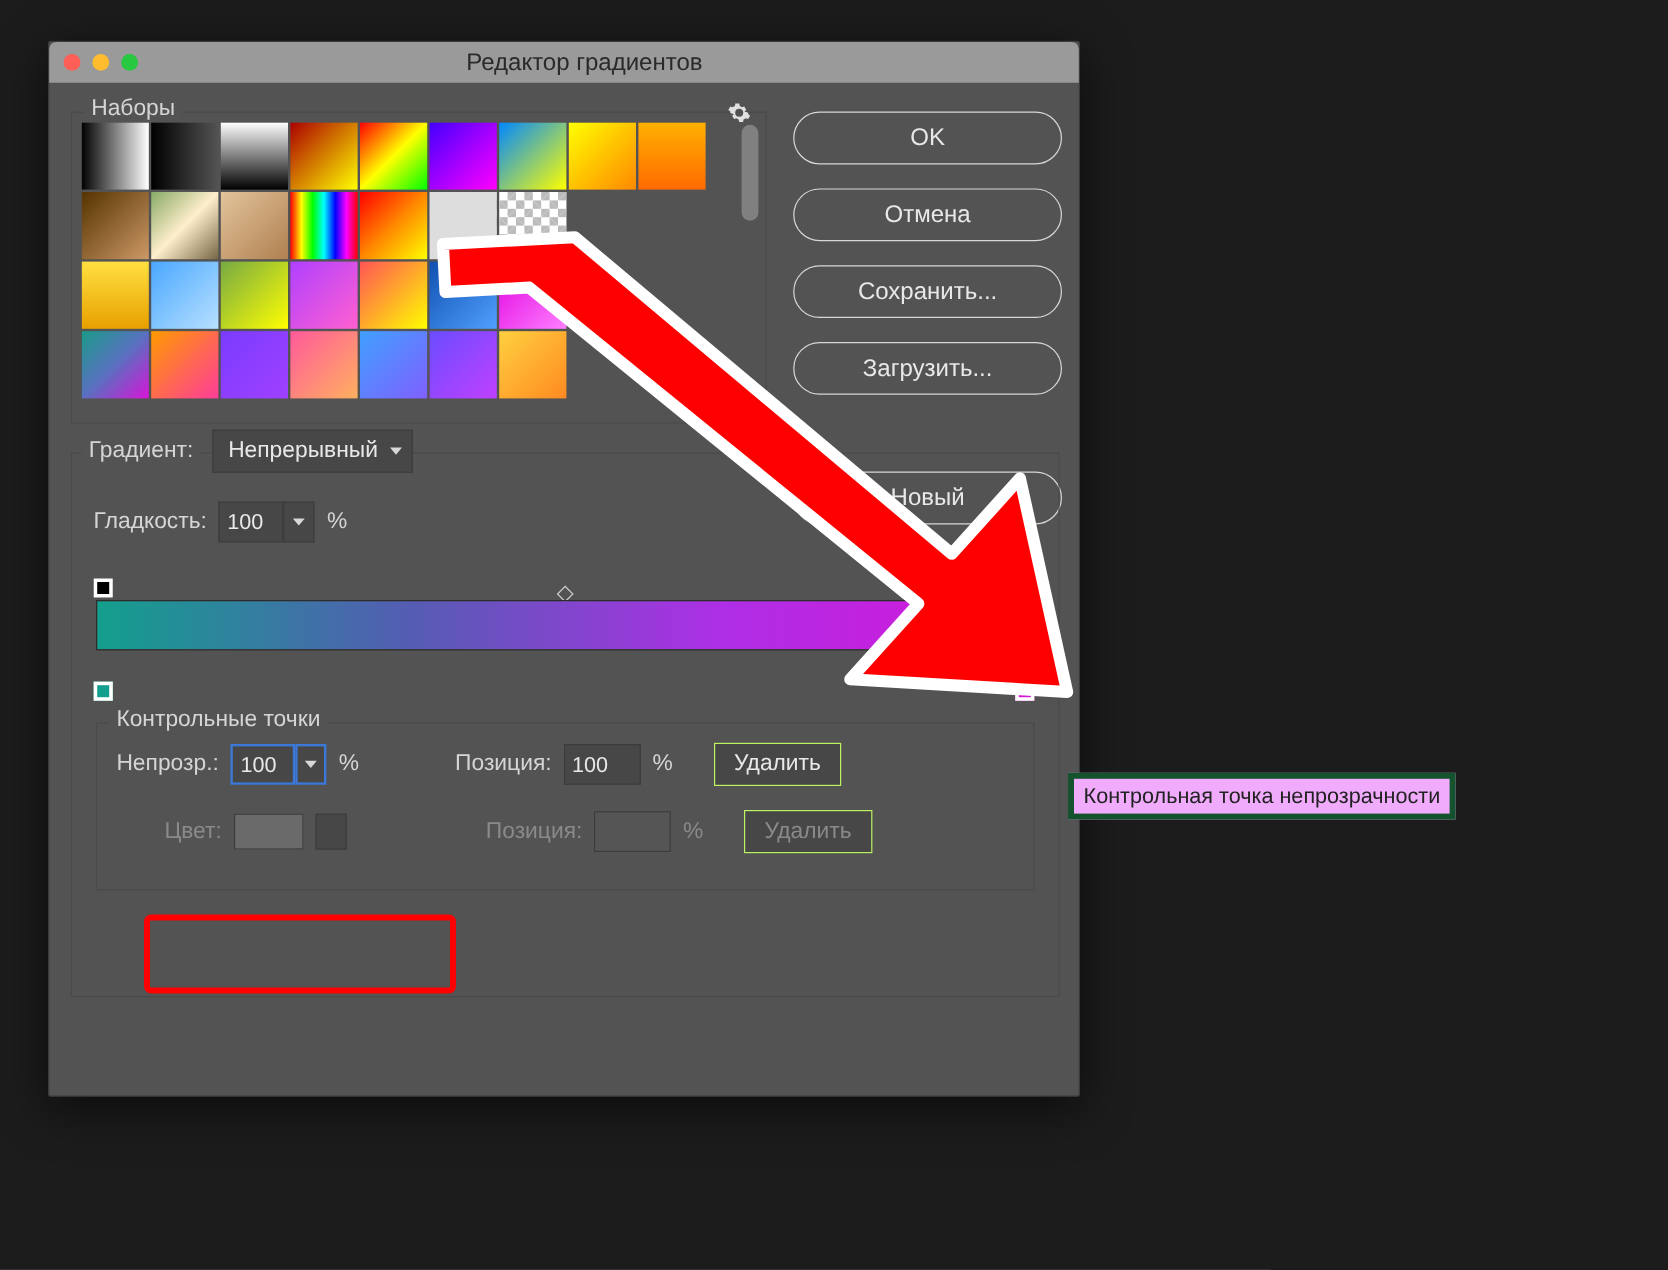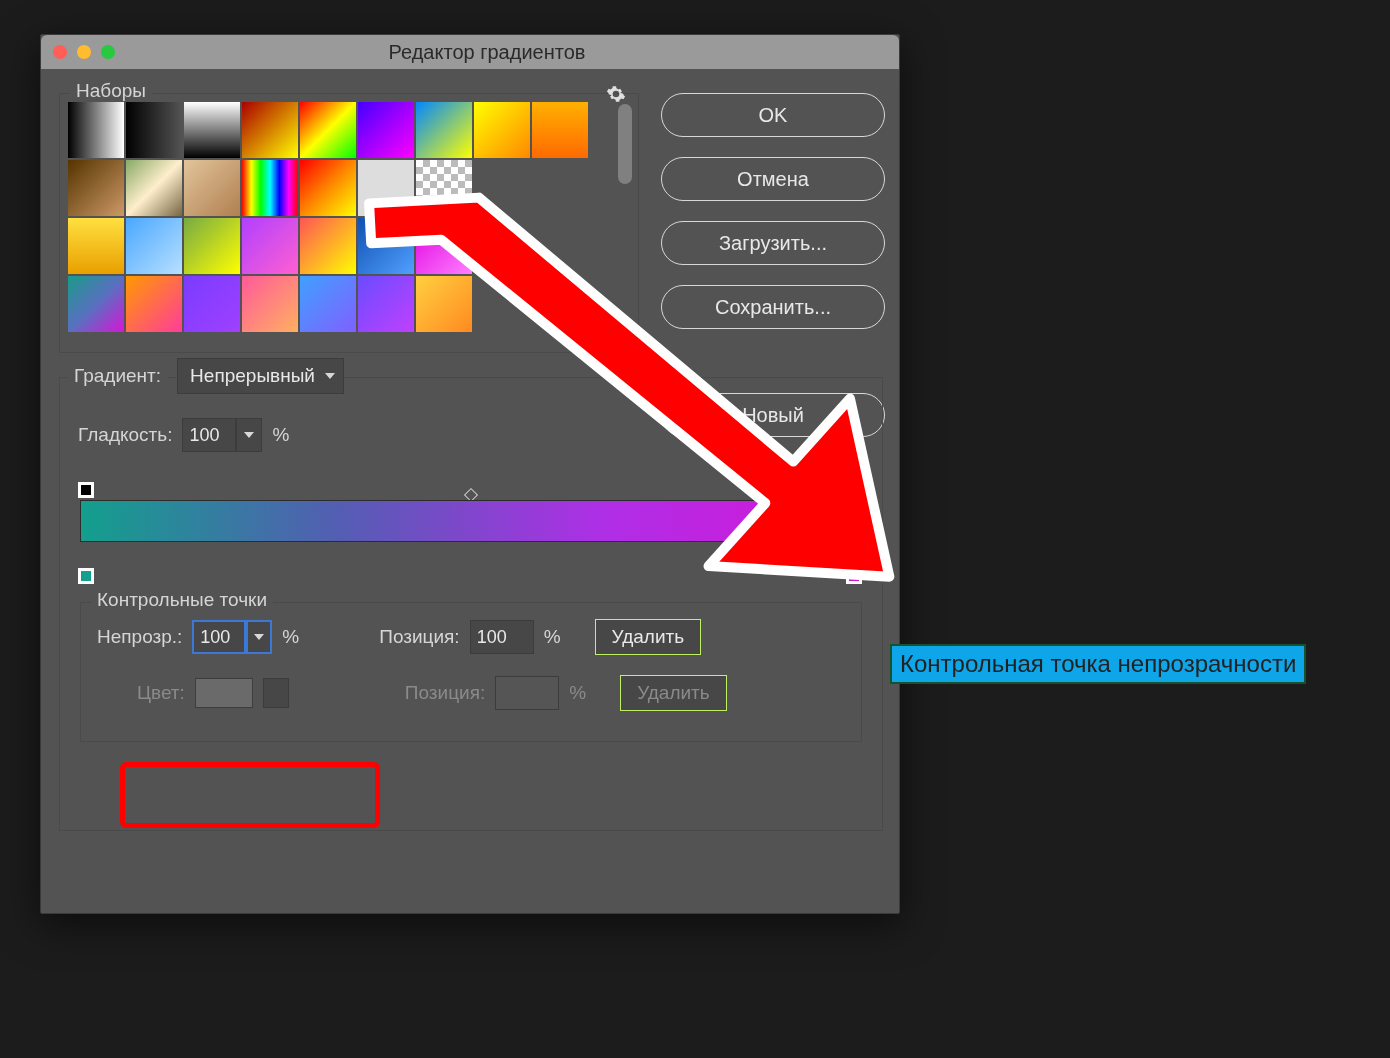--- a/index.html
+++ b/index.html
@@ -44,21 +44,21 @@
   .colstop { position:absolute; bottom:-22px; width:16px; height:16px; border:3px solid #fff; transform:translateX(-50%);}
   .midpt { position:absolute; top:8px; width:10px;height:10px; transform:translateX(-50%) rotate(45deg); border:1.5px solid #d0d0d0;}
   .stops-fieldset { border:1px solid #4a4a4a; position:relative; margin:40px 20px 0 20px; height:140px;}
   .stops-row { display:flex; align-items:center; gap:10px; padding:10px 16px;}
   .stops-row .label.dim { color:#8a8a8a; }
   .smallbtn { height:36px; background:#474747; border:1px solid #bef264; color:#e8e8e8; padding:0 16px; font-size:19px; cursor:pointer;}
   .smallbtn.disabled { color:#8a8a8a; cursor:default;}
   .colorwell { width:58px;height:30px; background:#6a6a6a; border:1px solid #3c3c3c;}
   .highlight-box { position:absolute; border:5px solid #ff0000; border-radius:6px; pointer-events:none;}
   .arrow-svg { position:absolute; pointer-events:none; }
-  .tooltip { position:absolute; background:#0ea5e9; border:2px solid #14532d; color:#222; font-size:24px; padding:4px 8px; white-space:nowrap;}
+  .tooltip { position:absolute; background:#f0abfc; border:5px solid #14532d; color:#222; font-size:18px; padding:4px 8px; white-space:nowrap;}
   .checker { background-image:
       linear-gradient(45deg,#bbb 25%,transparent 25%),
       linear-gradient(-45deg,#bbb 25%,transparent 25%),
       linear-gradient(45deg,transparent 75%,#bbb 75%),
       linear-gradient(-45deg,transparent 75%,#bbb 75%);
       background-size:14px 14px;
       background-position:0 0,0 7px,7px -7px,-7px 0; background-color:#fff;}
   .numinput.active-border{border:2px solid #3b78d8;}
   .stepper.active-border .chev{border:2px solid #3b78d8;}
 </style>
@@ -123,22 +123,22 @@
             <div class="swatch" style="visibility: hidden;"></div>
             <div class="swatch" style="visibility: hidden;"></div>
           </div>
       </div>
       <div class="scrollbar-v"></div>
     </div>
 
     <div class="buttons-col">
       <div class="btn">OK</div>
       <div class="btn">Отмена</div>
+      <div class="btn">Сохранить...</div>
       <div class="btn">Загрузить...</div>
-      <div class="btn">Сохранить...</div>
     </div>
     <div class="new-btn-wrap">
       <div class="btn">Новый</div>
     </div>
 
 
     <div class="grad-fieldset">
       <div class="grad-row" style="margin-top:-20px;margin-left:8px;">
         <span class="fieldset-legend label" style="position:static;">Градиент:</span>
         <div class="dropdown">

